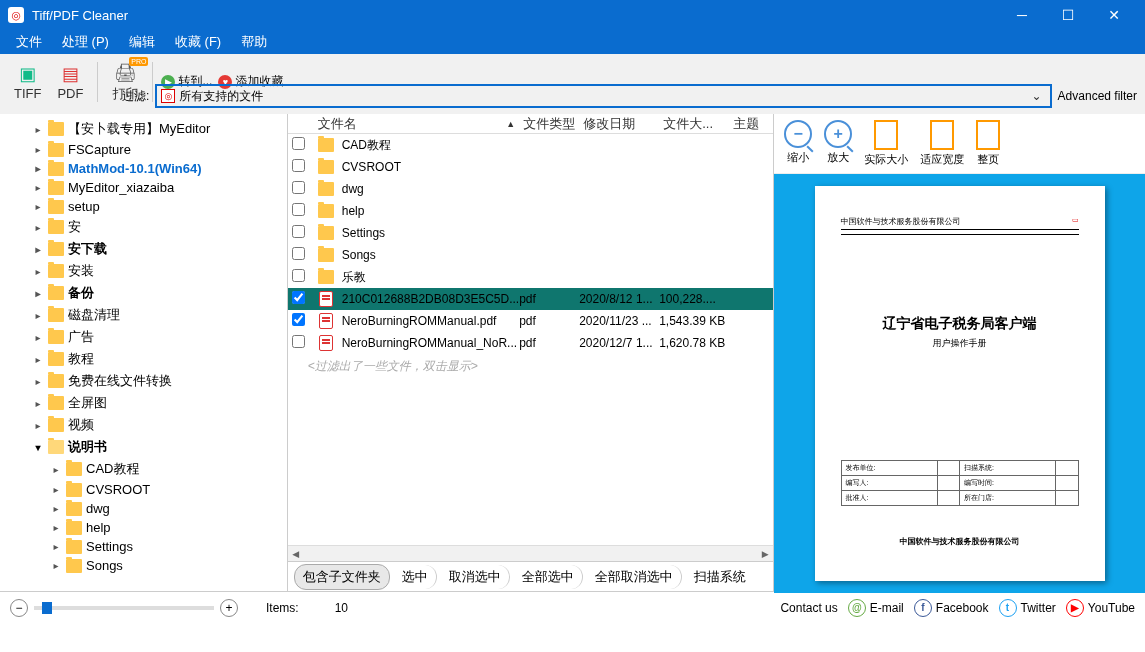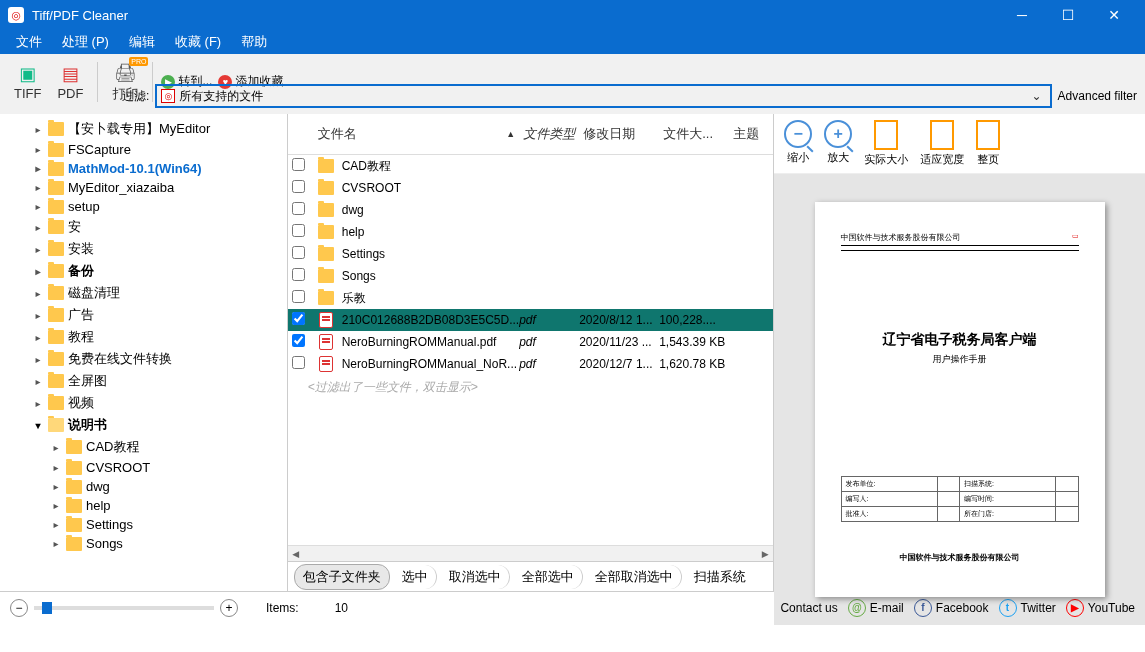--- a/index.html
+++ b/index.html
@@ -35,45 +35,45 @@
 .tree-item.expanded { font-weight: bold; }
 .tree-arrow { width: 12px; font-size: 10px; color: #555; text-align: center; }
 .tree-arrow.down::before { content: "▾"; color: #000; }
 .tree-arrow.right::before { content: "▸"; }
 .folder-icon { width: 16px; height: 14px; background: #ffc84d; border-radius: 1px; position: relative; }
 .folder-icon::before { content: ""; position: absolute; top: -2px; left: 0; width: 6px; height: 2px; background: #ffc84d; border-radius: 1px 1px 0 0; }
 .folder-open { background: #ffd87a; }
 .indent1 { padding-left: 24px; }
 .indent2 { padding-left: 42px; }
 .center { flex: 1; display: flex; flex-direction: column; border-right: 1px solid #ccc; }
-.filelist-header { display: flex; border-bottom: 1px solid #ddd; height: 41px; align-items: center; font-size: 13px; color: #333; }
+.filelist-header { display: flex; border-bottom: 1px solid #ddd; height: 20px; align-items: center; font-size: 13px; color: #333; }
 .col-check { width: 24px; }
 .col-name { flex: 1; padding-left: 6px; display: flex; align-items: center; gap: 4px; }
-.col-type { width: 60px; font-style: italic; }
+.col-type { width: 60px; }
 .col-date { width: 80px; }
 .col-size { width: 70px; }
 .col-subject { width: 40px; }
 .filelist { flex: 1; overflow: auto; }
 .filerow { display: flex; align-items: center; height: 22px; font-size: 12px; padding-right: 4px; }
 .filerow.selected { background: #0f766e; }
 .filerow input[type=checkbox] { margin: 0 4px; }
 .file-icon { width: 16px; height: 16px; margin-right: 4px; display: flex; align-items: center; justify-content: center; }
 .pdf-icon { width: 14px; height: 16px; background: #fff; border: 1px solid #d33; border-radius: 2px; position: relative; }
 .pdf-icon::after { content: ""; position: absolute; top: 3px; left: 2px; right: 2px; height: 2px; background: #d33; box-shadow: 0 3px 0 #d33; }
 .filter-note { color: #aaa; font-style: italic; padding: 4px 20px; font-size: 12px; }
 .center-footer { border-top: 1px solid #ccc; display: flex; align-items: center; height: 30px; padding: 0 6px; gap: 4px; font-size: 13px; }
 .footer-btn { padding: 3px 8px; border-right: 1px solid #ccc; border-radius: 12px; }
 .footer-btn:first-child { background: #e8e8e8; border: 1px solid #aaa; }
 .preview { width: 374px; display: flex; flex-direction: column; }
 .preview-toolbar { display: flex; justify-content: flex-start; padding: 6px 10px; gap: 12px; border-bottom: 1px solid #eee; }
 .preview-tool { display: flex; flex-direction: column; align-items: center; font-size: 11px; gap: 2px; }
 .zoom-icon { width: 28px; height: 28px; border: 2px solid #4a90d9; border-radius: 50%; display: flex; align-items: center; justify-content: center; font-size: 16px; color: #4a90d9; font-weight: bold; position: relative; }
 .zoom-icon::after { content: ""; position: absolute; bottom: -4px; right: -4px; width: 8px; height: 2px; background: #4a90d9; transform: rotate(45deg); }
 .page-icon { width: 24px; height: 30px; border: 2px solid #f90; background: #fff; }
-.preview-page { flex: 1; background: #e5e5e5; display: flex; align-items: center; justify-content: center; padding: 28px; }
+.preview-page { flex: 1; background: #0ea5e9; display: flex; align-items: center; justify-content: center; padding: 12px; }
 .page-inner { background: #fff; width: 290px; height: 395px; box-shadow: 2px 2px 6px rgba(0,0,0,0.4); padding: 30px 26px; position: relative; font-size: 8px; }
 .page-header { display: flex; justify-content: space-between; border-bottom: 1px solid #000; padding-bottom: 2px; margin-bottom: 4px; }
 .page-title-big { text-align: center; font-size: 14px; font-weight: bold; margin-top: 80px; }
 .page-sub { text-align: center; font-size: 9px; margin-top: 4px; }
 .page-table { margin-top: 110px; border-collapse: collapse; width: 100%; font-size: 7px; }
 .page-table td { border: 1px solid #666; padding: 2px 4px; height: 12px; }
 .page-footer { text-align: center; margin-top: 30px; font-size: 8px; font-weight: bold; }
 .statusbar { border-top: 1px solid #ccc; height: 32px; display: flex; align-items: center; padding: 0 10px; gap: 8px; font-size: 12px; }
 .status-left { display: flex; align-items: center; gap: 6px; }
 .status-circle { width: 18px; height: 18px; border: 1px solid #888; border-radius: 50%; display: flex; align-items: center; justify-content: center; font-size: 12px; }
@@ -173,20 +173,25 @@
       </div>
       <div class="tree-item indent1">
         <span class="tree-arrow right"></span>
         <span class="folder-icon"></span>
         <span>setup</span>
       </div>
       <div class="tree-item indent1">
         <span class="tree-arrow right"></span>
         <span class="folder-icon"></span>
         <span>安</span>
+      </div>
+      <div class="tree-item indent1 expanded">
+        <span class="tree-arrow right"></span>
+        <span class="folder-icon"></span>
+        <span>安下载</span>
       </div>
       <div class="tree-item indent1">
         <span class="tree-arrow right"></span>
         <span class="folder-icon"></span>
         <span>安装</span>
       </div>
       <div class="tree-item indent1 expanded">
         <span class="tree-arrow right"></span>
         <span class="folder-icon"></span>
         <span>备份</span>

